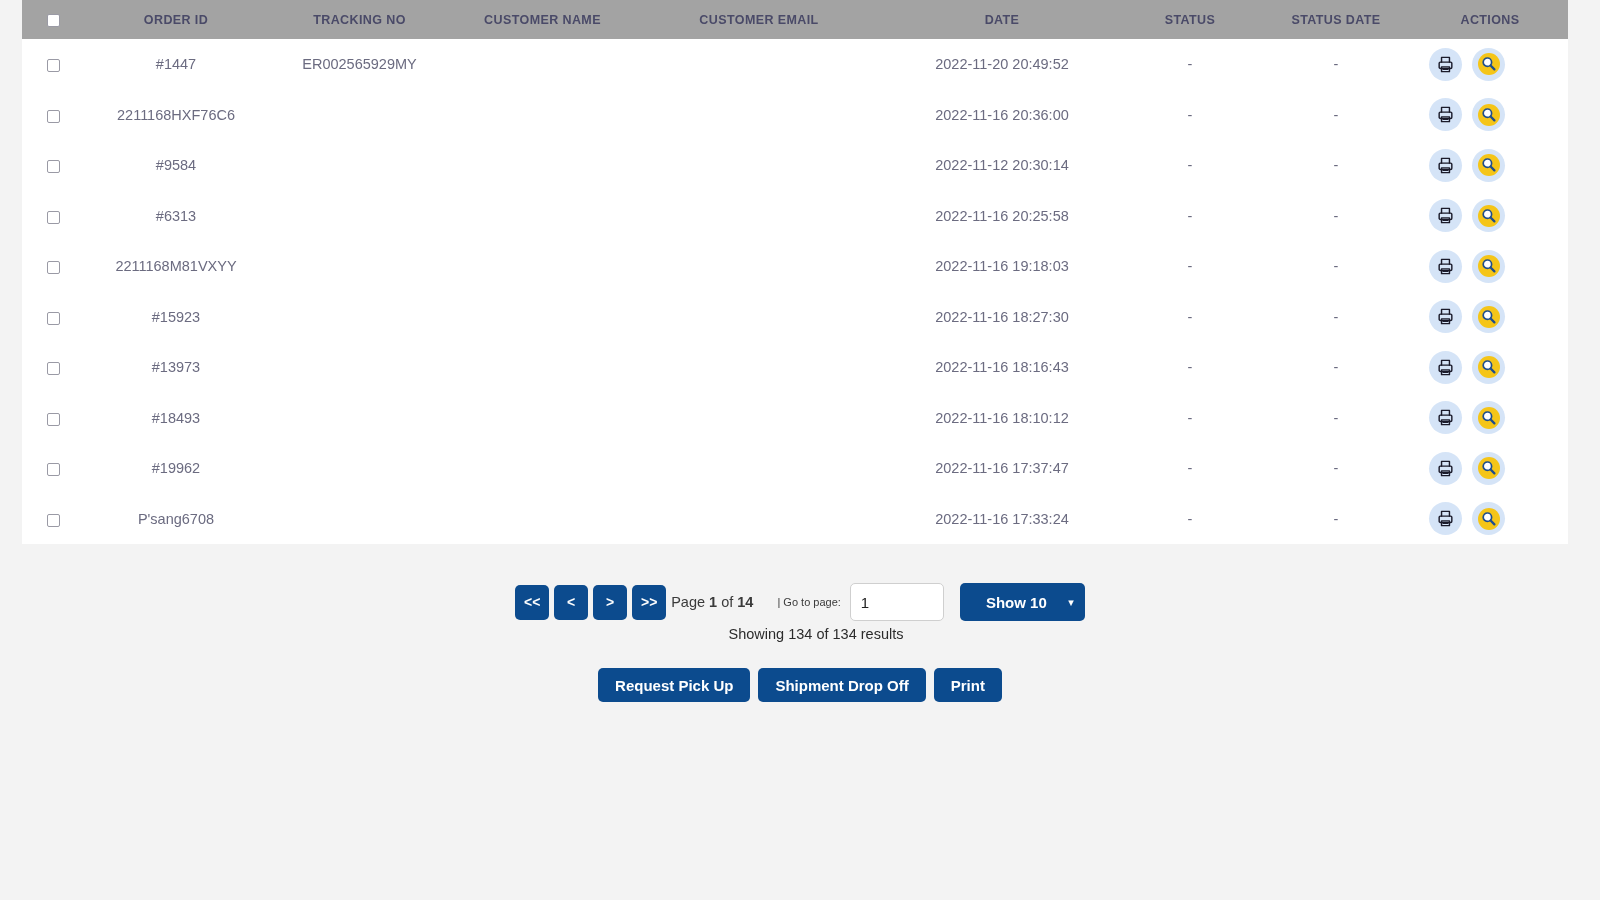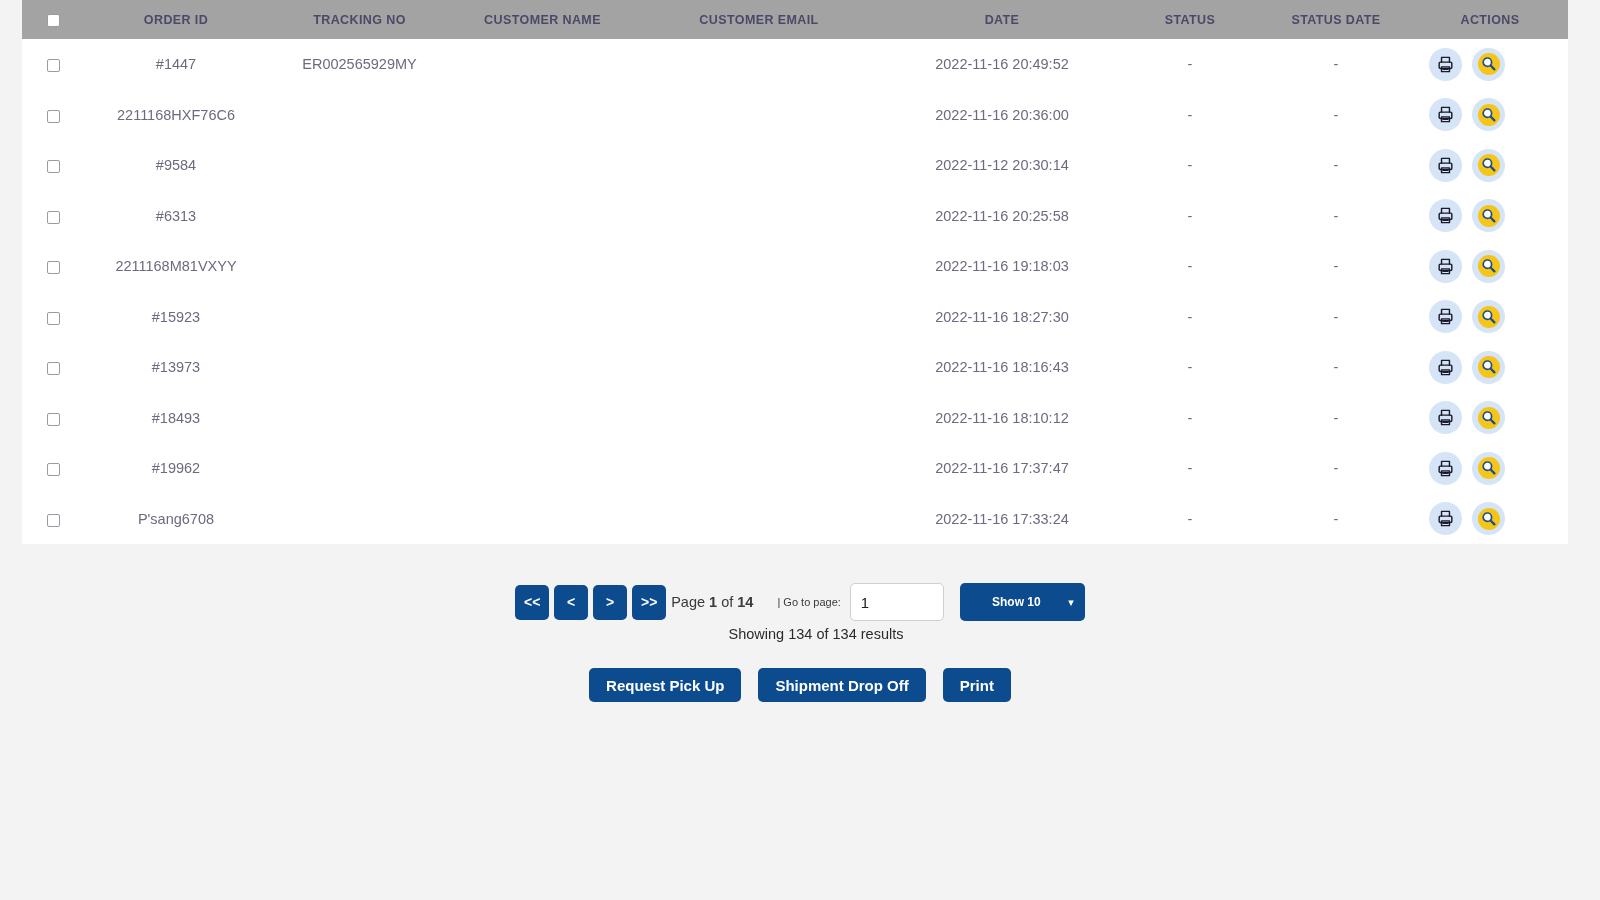--- a/index.html
+++ b/index.html
@@ -95,39 +95,39 @@
     width: 94px; height: 38px; margin-left: 9px;
     border: 1px solid #cfcfcf; border-radius: 5px; background: #fff;
     font-size: 15px; color: #222; padding: 0 10px;
     font-family: "Liberation Sans", sans-serif;
   }
   .pg-select {
     -webkit-appearance: none; appearance: none;
     margin-left: 16px; height: 38px; width: 125px;
     background: #0c4b8e; color: #fff;
     border: none; border-radius: 5px;
-    font-size: 12px; font-weight: bold;
+    font-size: 15px; font-weight: bold;
     font-family: "Liberation Sans", sans-serif;
     text-align: center; text-align-last: center;
     padding: 0 22px 0 10px; cursor: pointer;
   }
   .select-wrap { position: relative; display: inline-flex; align-items: center; }
   .select-chev {
     position: absolute; right: 11px; top: 50%; transform: translateY(-50%);
     pointer-events: none; color: #fff; font-size: 11px; line-height: 1;
   }
   .showing {
     position: absolute; left: 16px; top: 626px; width: 1600px;
     text-align: center; font-size: 14.5px; color: #2b2b2b;
   }
 
   
   .bottom-actions {
     position: absolute; left: 0; top: 668px; width: 1600px;
-    display: flex; align-items: center; justify-content: center; gap: 17px;
+    display: flex; align-items: center; justify-content: center; gap: 8px;
   }
   .big-btn {
     background: #0c4b8e; color: #fff; border: none; border-radius: 5px;
     font-size: 15px; font-weight: bold; font-family: "Liberation Sans", sans-serif;
     height: 34px; padding: 0 17px; cursor: pointer; white-space: nowrap;
   }
 </style>
 </head>
 <body>
 
@@ -161,21 +161,21 @@
           <th>ACTIONS</th>
         </tr>
       </thead>
       <tbody id="orders-body">
           <tr>
             <td><input type="checkbox" class="cb" style=""></td>
             <td>#1447</td>
             <td>ER002565929MY</td>
             <td></td>
             <td></td>
-            <td>2022-11-16 20:49:52</td>
+            <td>2022-11-20 20:49:52</td>
             <td>-</td>
             <td>-</td>
             <td class="actions-cell"><span class="act-wrap">
                 <button class="icon-btn">
                   <span>
                     <svg width="19" height="19" viewBox="0 0 24 24" fill="none" stroke="#1b1b2b" stroke-width="1.8" stroke-linecap="round" stroke-linejoin="round">
                       <path d="M7 9V3h10v6"></path>
                       <rect x="4" y="9" width="16" height="8" rx="1.5"></rect>
                       <rect x="7" y="15" width="10" height="6"></rect>
                       <line x1="9" y1="18" x2="15" y2="18"></line>

